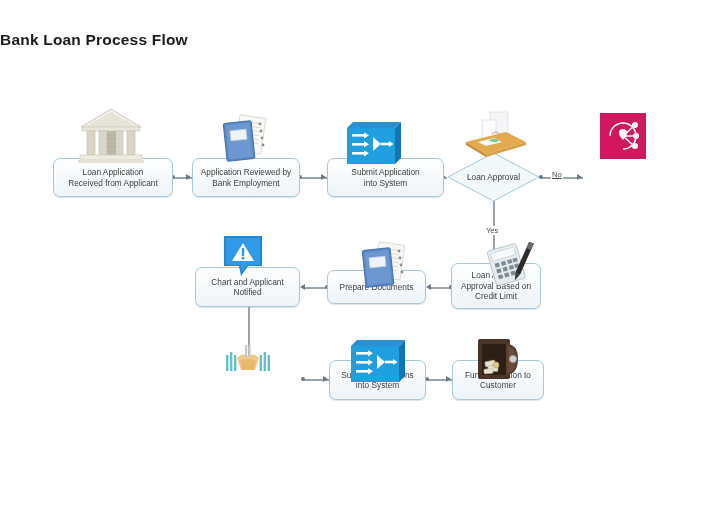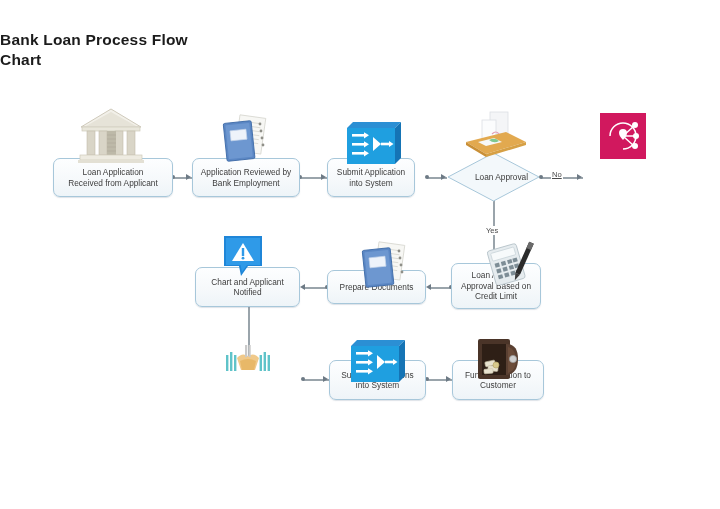--- a/index.html
+++ b/index.html
@@ -34,21 +34,21 @@
     z-index:4;
   }
   .node span{display:block;}
 
   
   .diamond-wrap{position:absolute;z-index:4;}
   .diamond-shape{
     position:absolute;left:0;top:0;width:100%;height:100%;
   }
   .diamond-label{
-    position:absolute;left:8px;top:0;width:100%;height:100%;
+    position:absolute;left:0;top:0;width:100%;height:100%;
     display:flex;align-items:center;justify-content:center;
     font-size:8.3px;color:#3c3c3c;text-align:center;
   }
 
   
   .conn{position:absolute;background:#9aa4ab;z-index:2;}
   .conn.h{height:1.6px;}
   .conn.v{width:1.6px;}
   .arrow{position:absolute;width:0;height:0;z-index:3;}
   .arrow.r{border-top:3.6px solid transparent;border-bottom:3.6px solid transparent;border-left:5.5px solid #6d7a85;}
@@ -63,21 +63,20 @@
   
   .icon{position:absolute;z-index:6;}
 </style>
 </head>
 <body>
 
 <div id="canvas">
 
   <div class="title">
     <div>Bank Loan Process Flow</div>
-    <div>Chart</div>
   </div>
 
   <div class="conn h" style="left:173px;top:177px;width:19px;"></div>
   <div class="dot" style="left:171px;top:175px;"></div>
   <div class="arrow r" style="left:186px;top:173.5px;"></div>
 
   <div class="conn h" style="left:300px;top:177px;width:27px;"></div>
   <div class="dot" style="left:298px;top:175px;"></div>
   <div class="arrow r" style="left:321px;top:173.5px;"></div>
 
@@ -337,21 +336,21 @@
     </div>
   </div>
 
   <div class="node" style="left:192px;top:158px;width:108px;height:39px;">
     <div>
       <span>Application Reviewed by</span>
       <span>Bank Employment</span>
     </div>
   </div>
 
-  <div class="node" style="left:327px;top:158px;width:88px;height:39px;">
+  <div class="node" style="left:327px;top:158px;width:117px;height:39px;">
     <div>
       <span>Submit Application</span>
       <span>into System</span>
     </div>
   </div>
 
   <div class="diamond-wrap" style="left:447px;top:152px;width:93px;height:50px;">
     <svg class="diamond-shape" viewBox="0 0 93 50" width="93" height="50">
       <polygon points="46.5,1 92,25 46.5,49 1,25" fill="#f3f8fb" stroke="#a7c7da" stroke-width="1"></polygon>
     </svg>

